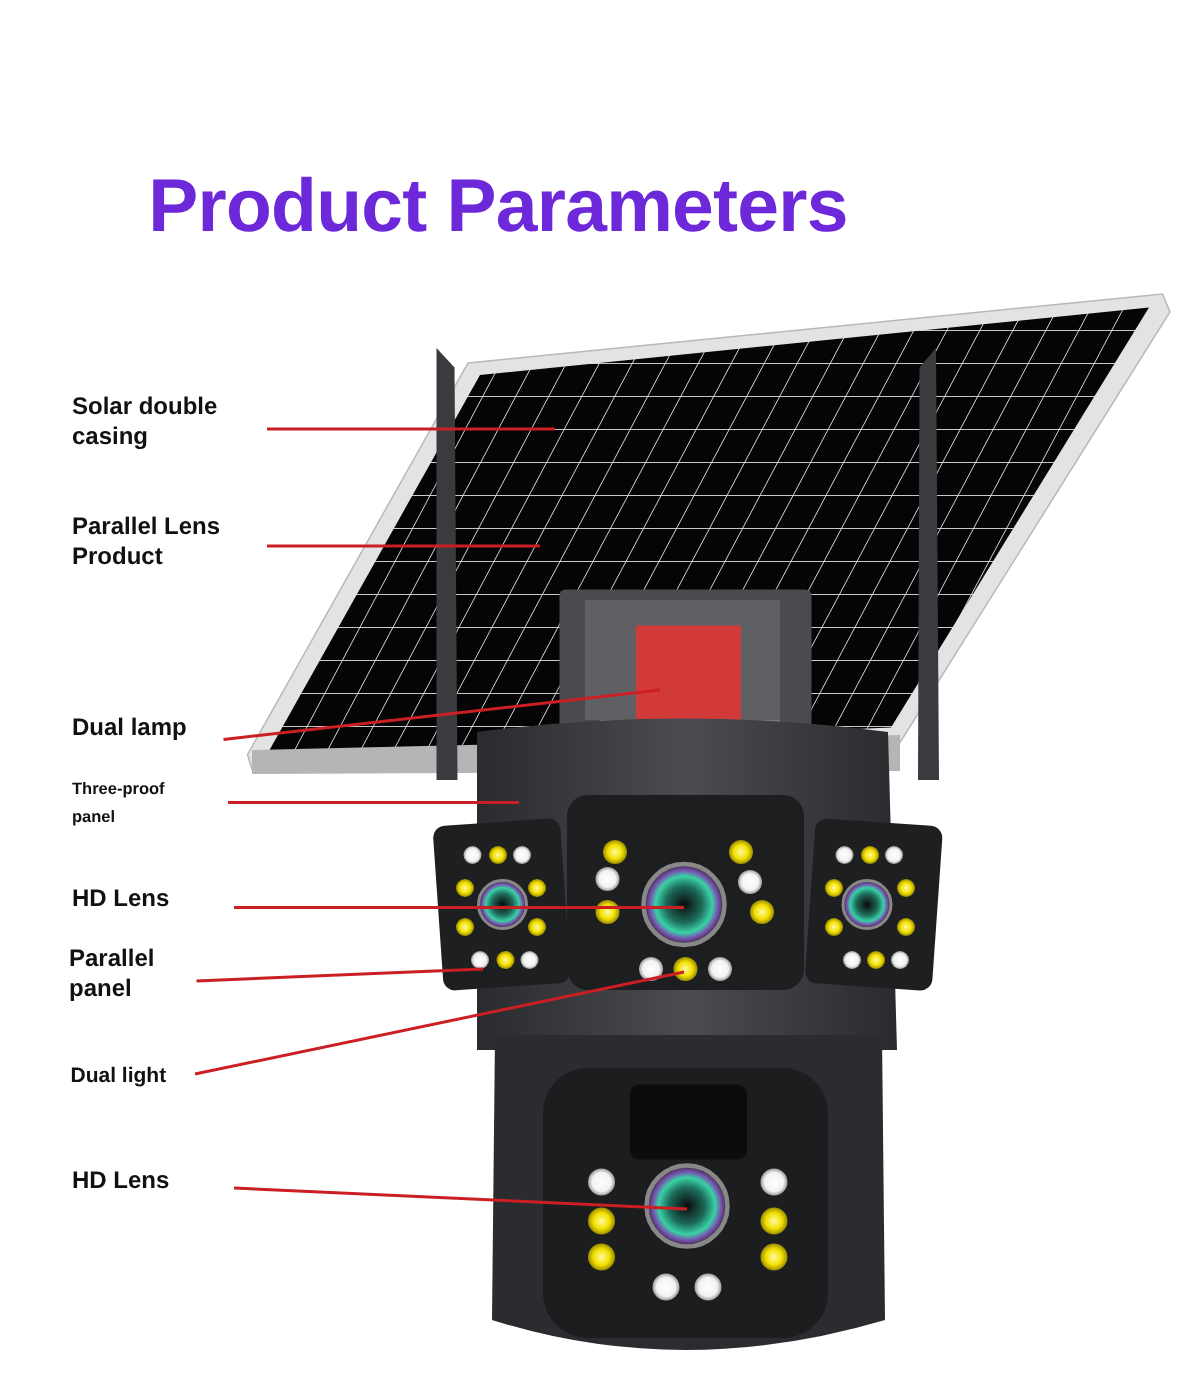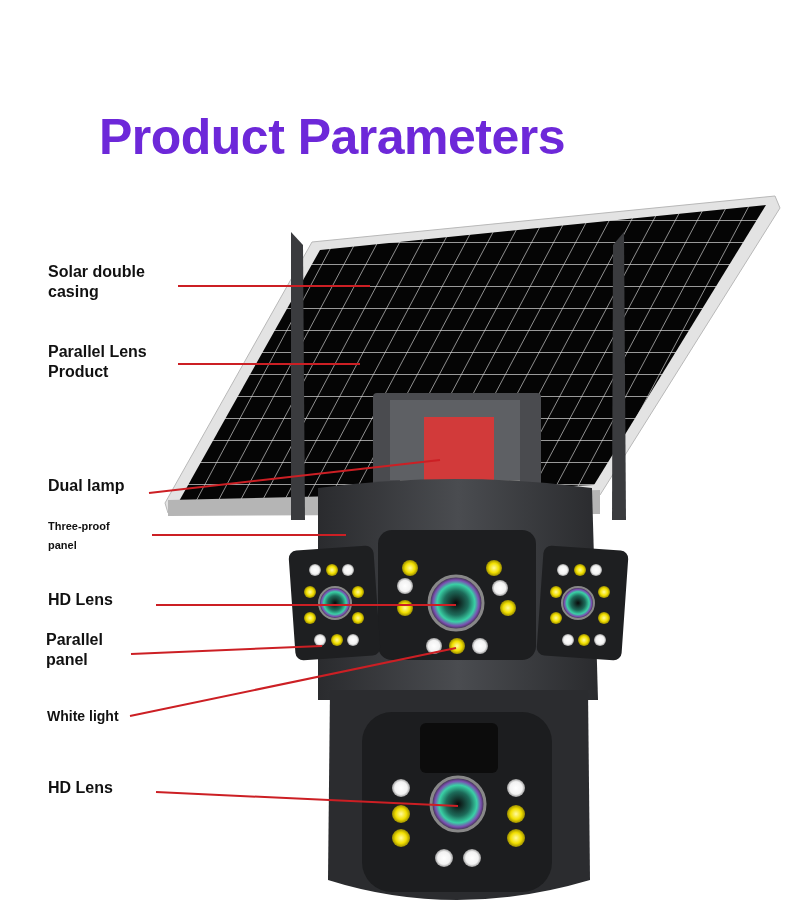--- a/index.html
+++ b/index.html
@@ -149,17 +149,17 @@
   <div>panel</div>
 </div>
 <div class="label" style="left:48px;top:590px">
   <div>HD Lens</div>
 </div>
 <div class="label" style="left:46px;top:630px">
   <div>Parallel</div>
   <div>panel</div>
 </div>
 <div class="label small" style="left:47px;top:706px">
-  <div>White light</div>
+  <div>Dual light</div>
 </div>
 <div class="label" style="left:48px;top:778px">
   <div>HD Lens</div>
 </div>
 
 </body></html>

